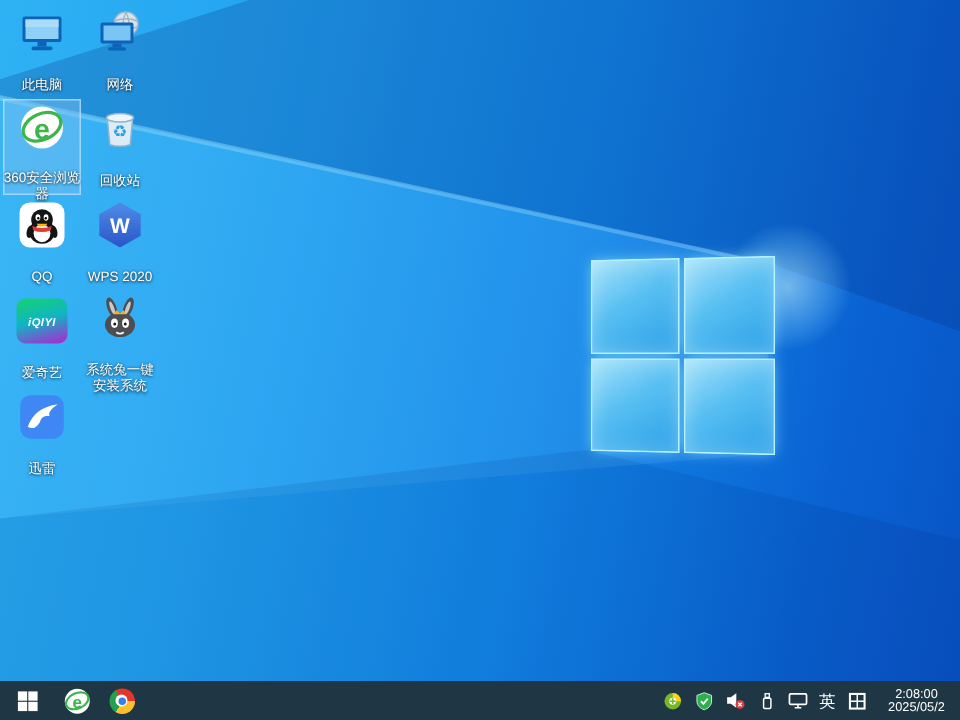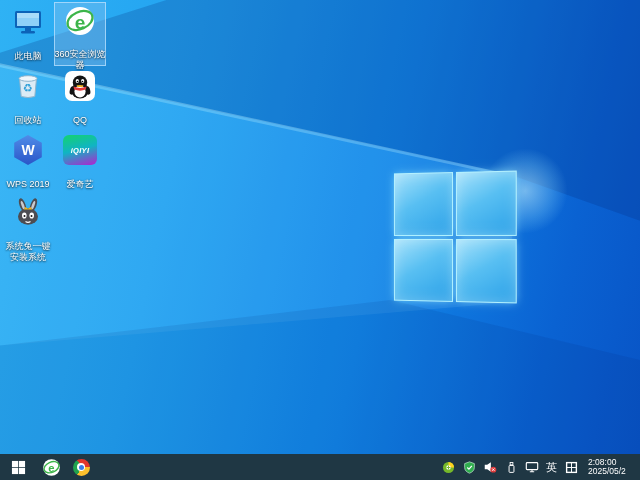--- a/index.html
+++ b/index.html
@@ -87,21 +87,21 @@
     position:absolute;left:0;bottom:0;width:640px;height:26px;
     background:#1f3744;display:flex;align-items:center;z-index:5;
   }
   .tb-btn{height:26px;display:flex;align-items:center;justify-content:center;cursor:pointer;}
   .tb-start{width:36px;}
   .tb-app{width:30px;}
   .tray{margin-left:auto;display:flex;align-items:center;gap:7px;padding-right:3px;}
   .tray-ic{width:14px;height:14px;display:flex;align-items:center;justify-content:center;cursor:pointer;}
   .ime{color:#fff;font-size:11px;cursor:pointer;}
   .clock{
-    color:#fff;font-size:8.5px;line-height:9.5px;
+    color:#fff;font-size:8.5px;line-height:9.5px;text-align:center;
     padding:0 3px;min-width:46px;cursor:pointer;
   }
 </style>
 </head>
 <body>
 
 <div class="desktop">
   <div class="overlay ov-dark-top"></div>
   <div class="overlay ov-beam-line"></div>
   <div class="overlay ov-beam"></div>
@@ -124,20 +124,33 @@
           <rect x="5" y="7" width="22" height="13" fill="#8ed0f8"></rect>
           <rect x="5" y="7" width="22" height="5" fill="#a9dcfa"></rect>
           <rect x="13" y="22" width="6" height="3" fill="#0c63b8"></rect>
           <rect x="9" y="25" width="14" height="2.5" rx="1.2" fill="#0c63b8"></rect>
         </svg>
       </div>
       <div class="lbl">此电脑</div>
     </div>
 
 
+    <div class="cell">
+      <div class="ic">
+        <svg width="32" height="32" viewBox="0 0 32 32">
+          <circle cx="20" cy="10" r="8" fill="#d8e4ec" stroke="#9fb6c4" stroke-width="1"></circle>
+          <path d="M12.5 8 Q20 5 27.5 8 M12.5 12 Q20 15 27.5 12 M20 2 Q16 10 20 18 M20 2 Q24 10 20 18" stroke="#9fb6c4" stroke-width="0.9" fill="none"></path>
+          <rect x="3" y="9" width="22" height="14" rx="1.5" fill="#0c63b8"></rect>
+          <rect x="5" y="11" width="18" height="10" fill="#79c6f5"></rect>
+          <rect x="11" y="23" width="6" height="2.5" fill="#0c63b8"></rect>
+          <rect x="8" y="25.5" width="12" height="2.2" rx="1" fill="#0c63b8"></rect>
+        </svg>
+      </div>
+      <div class="lbl">网络</div>
+    </div>
 
     <div class="cell selected">
       <div class="ic">
         <svg width="32" height="32" viewBox="0 0 32 32">
           <circle cx="16" cy="16" r="14" fill="#fff"></circle>
           <ellipse cx="16" cy="15.5" rx="13.2" ry="8.6" transform="rotate(-24 16 15.5)" fill="none" stroke="#3cb54a" stroke-width="2.2"></ellipse>
           <text x="16" y="23.5" text-anchor="middle" font-size="19" font-weight="bold" fill="#3cb54a">e</text>
         </svg>
       </div>
       <div class="lbl">360安全浏览器</div>
@@ -176,21 +189,21 @@
     </div>
 
 
 
     <div class="cell">
       <div class="ic">
         <div class="wps-hex">
             <span>W</span>
           </div>
       </div>
-      <div class="lbl">WPS 2019</div>
+      <div class="lbl">WPS 2020</div>
     </div>
 
 
     <div class="cell">
       <div class="ic">
         <div class="iqiyi-tile">
             <span>iQIYI</span>
           </div>
       </div>
       <div class="lbl">爱奇艺</div>
@@ -208,20 +221,29 @@
           <ellipse cx="12.3" cy="18.5" rx="2.3" ry="3.1" fill="#fff"></ellipse>
           <ellipse cx="19.7" cy="18.5" rx="2.3" ry="3.1" fill="#fff"></ellipse>
           <circle cx="12.5" cy="19" r="1" fill="#1c1c1c"></circle>
           <circle cx="19.5" cy="19" r="1" fill="#1c1c1c"></circle>
           <path d="M13.5 24.5 q2.5 1.8 5 0" stroke="#fff" stroke-width="1.1" fill="none"></path>
         </svg>
       </div>
       <div class="lbl">系统兔一键安装系统</div>
     </div>
 
+    <div class="cell">
+      <div class="ic">
+        <svg width="32" height="32" viewBox="0 0 32 32">
+          <rect x="1.5" y="1.5" width="29" height="29" rx="7" fill="#3f87f5"></rect>
+          <path d="M6.5 22.5 C9.5 14 16 9 26.5 7.5 C21.5 11 20.3 13.2 21 15.4 C17.3 14.8 15.6 16.4 14.9 18.6 C13 23 9.8 24.4 6.5 22.5 Z" fill="#fff"></path>
+        </svg>
+      </div>
+      <div class="lbl">迅雷</div>
+    </div>
 
   </div>
 
   <div class="taskbar">
     <div class="tb-btn tb-start">
       <svg width="15" height="15" viewBox="0 0 16 16">
         <rect x="1" y="1" width="6.6" height="6.6" fill="#fff"></rect>
         <rect x="8.4" y="1" width="6.6" height="6.6" fill="#fff"></rect>
         <rect x="1" y="8.4" width="6.6" height="6.6" fill="#fff"></rect>
         <rect x="8.4" y="8.4" width="6.6" height="6.6" fill="#fff"></rect>

